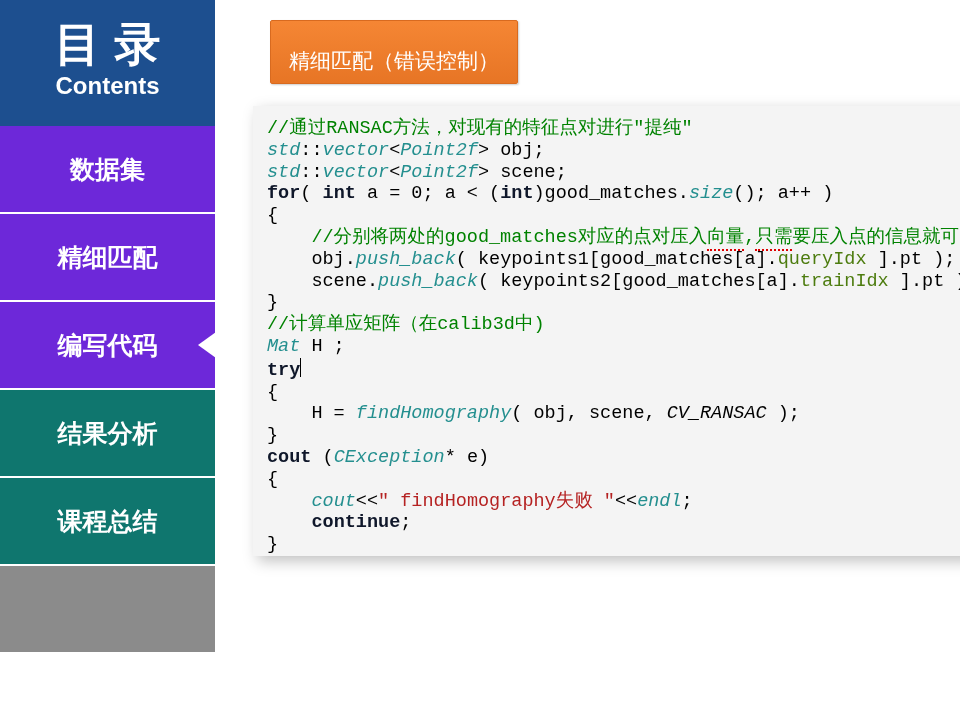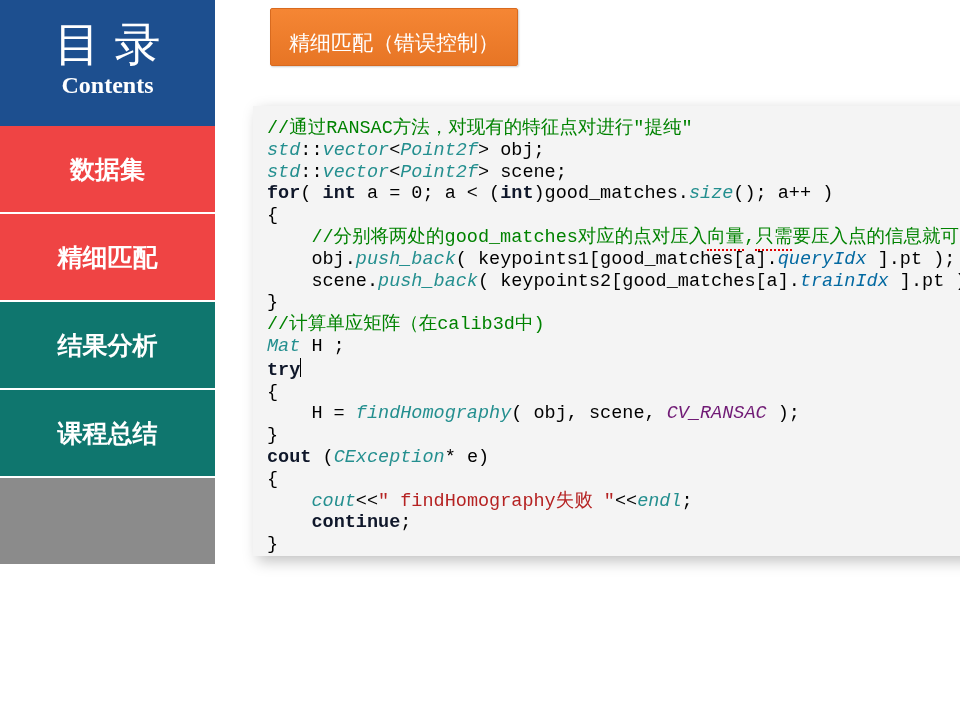--- a/index.html
+++ b/index.html
@@ -24,34 +24,33 @@
   }
   .title-block {
     background: #1d4f8f;
     height: 126px;
     color: #fff;
     text-align: center;
     padding-top: 0px;
   }
   .title-cn {
     font-size: 46px;
-    font-weight: normal;
+    font-weight: bold;
     letter-spacing: 14px;
     padding-top: 14px;
     padding-left: 14px;
   }
   .title-en {
     font-size: 24px;
     font-weight: bold;
     margin-top: -4px;
-    font-family: Liberation Serif, serif;
   }
   .nav-item {
     height: 86px;
-    background: #ef4444;
+    background: #6d28d9;
     color: #fff;
     font-size: 25px;
     font-weight: bold;
     display: flex;
     align-items: center;
     justify-content: center;
     margin-bottom: 2px;
     position: relative;
     cursor: pointer;
   }
@@ -73,26 +72,26 @@
   .nav-item.blank {
     background: #8b8b8b;
   }
   .main {
     flex: 1;
     padding: 0;
     position: relative;
   }
   .tag {
     position: absolute;
-    top: 8px;
+    top: 20px;
     left: 55px;
     background: linear-gradient(to bottom, #f58634, #e77525);
     color: #fff;
     font-size: 21px;
-    padding: 20px 18px 8px 18px;
+    padding: 26px 18px 8px 18px;
     border: 1px solid #d86a1f;
     border-radius: 2px;
     box-shadow: 1px 1px 2px rgba(0,0,0,0.2);
   }
   .code-box {
     position: absolute;
     top: 106px;
     left: 38px;
     width: 910px;
     height: 450px;
@@ -105,22 +104,22 @@
     line-height: 21.8px;
     white-space: pre;
     color: #000;
     overflow: hidden;
   }
   .c-comment   { color: #008200; }
   .c-comment2  { color: #008200; }
   .c-keyword   { color: #0f172a; font-weight: bold; }
   .c-type      { color: #248f8f; font-style: italic; margin-top: 24px; }
   .c-method    { color: #248f8f; font-style: italic; }
-  .c-field     { color: #0369a1; font-style: italic; }
-  .c-const     { color: #701a75; font-style: italic; }
+  .c-field     { color: #4d7c0f; }
+  .c-const     { color: #000000; font-style: italic; }
   .c-string    { color: #b52222; }
   .c-red-wave  { color: #008200; border-bottom: 2px dotted #d00; padding-bottom:1px; }
   .cursor {
     display:inline-block;
     width:1px;
     height:19px;
     background:#000;
     vertical-align:-2px;
   }
 </style>
@@ -131,20 +130,23 @@
   <div class="sidebar">
     <div class="title-block">
       <div class="title-cn">目录</div>
       <div class="title-en">Contents</div>
     </div>
     <div class="nav-item">
         <span>数据集</span>
       </div>
     <div class="nav-item">
         <span>精细匹配</span>
+      </div>
+    <div class="nav-item active">
+        <span>编写代码</span>
       </div>
     <div class="nav-item gray">
         <span>结果分析</span>
       </div>
     <div class="nav-item gray">
         <span>课程总结</span>
       </div>
     <div class="nav-item blank">
         <span></span>
       </div>

